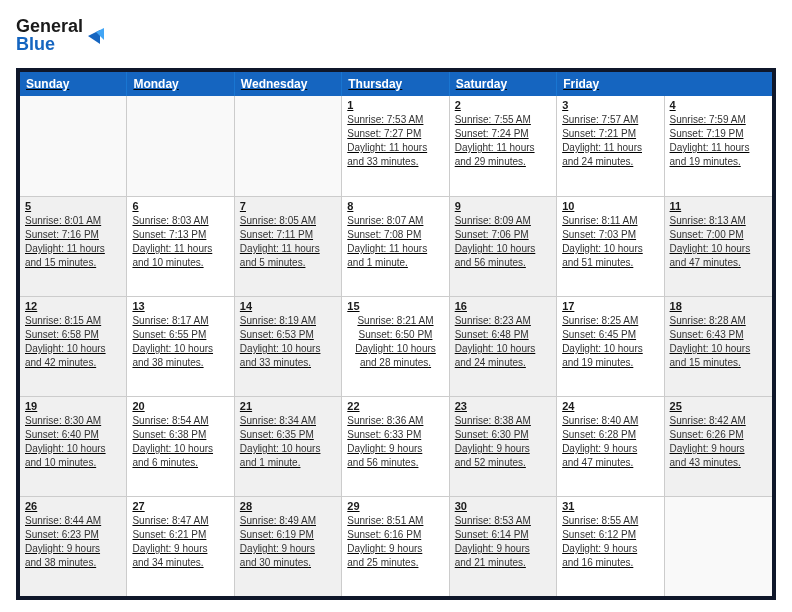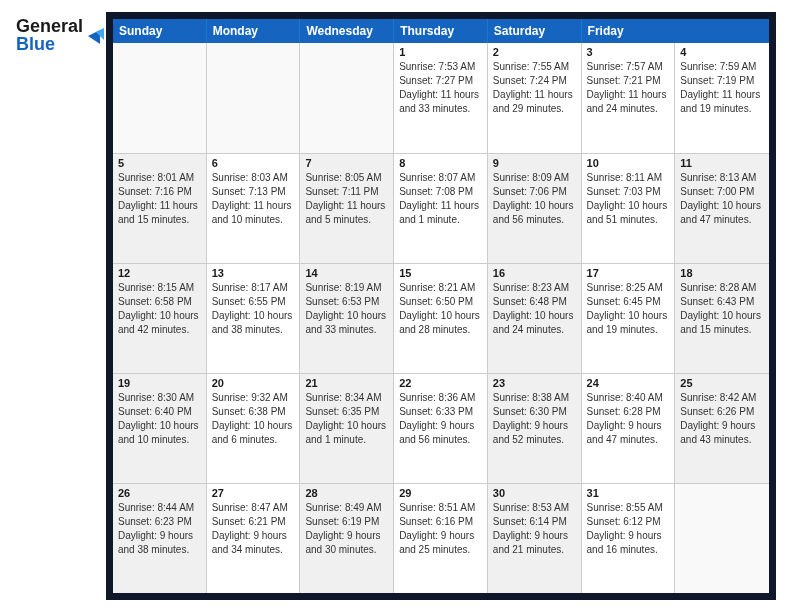--- a/index.html
+++ b/index.html
@@ -8,21 +8,21 @@
       background: #fff;
       width: 792px;
       height: 612px;
       overflow: hidden;
     }
     .page {
       width: 792px;
       height: 612px;
       padding: 12px 16px;
       display: flex;
-      flex-direction: row;
+      flex-direction: column;
     }
     .header {
       display: flex;
       justify-content: space-between;
       align-items: flex-start;
       margin-bottom: 8px;
     }
     .logo {
       display: flex;
       align-items: center;
@@ -36,21 +36,22 @@
       color: #1a1a1a;
     }
     .location {
       font-size: 14px;
       color: #444;
     }
     .calendar {
       flex: 1;
       display: flex;
       flex-direction: column;
-      border: 7px solid #0f172a;
+      border: 4px solid #0f172a;
+      text-decoration: underline;
     }
     .cal-header {
       display: grid;
       grid-template-columns: repeat(7, 1fr);
       background: #1565c0;
     }
     .cal-header-cell {
       color: #fff;
       font-size: 12px;
       font-weight: bold;
@@ -227,21 +228,21 @@
           </div>
           <div class="cal-cell shaded">
             <span class="day-num">14</span>
             <div class="cell-text" style="white-space: pre-line;">Sunrise: 8:19 AM
 Sunset: 6:53 PM
 Daylight: 10 hours
 and 33 minutes.</div>
           </div>
           <div class="cal-cell">
             <span class="day-num">15</span>
-            <div class="cell-text" style="white-space: pre-line;">Sunrise: 8:21 AM
+            <div class="cell-text" style="white-space: pre-line; text-align: center;">Sunrise: 8:21 AM
 Sunset: 6:50 PM
 Daylight: 10 hours
 and 28 minutes.</div>
           </div>
           <div class="cal-cell shaded">
             <span class="day-num">16</span>
             <div class="cell-text" style="white-space: pre-line;">Sunrise: 8:23 AM
 Sunset: 6:48 PM
 Daylight: 10 hours
 and 24 minutes.</div>
@@ -264,21 +265,21 @@
         <div class="cal-row">
           <div class="cal-cell shaded">
             <span class="day-num">19</span>
             <div class="cell-text" style="white-space: pre-line;">Sunrise: 8:30 AM
 Sunset: 6:40 PM
 Daylight: 10 hours
 and 10 minutes.</div>
           </div>
           <div class="cal-cell">
             <span class="day-num">20</span>
-            <div class="cell-text" style="white-space: pre-line;">Sunrise: 9:32 AM
+            <div class="cell-text" style="white-space: pre-line;">Sunrise: 8:54 AM
 Sunset: 6:38 PM
 Daylight: 10 hours
 and 6 minutes.</div>
           </div>
           <div class="cal-cell shaded">
             <span class="day-num">21</span>
             <div class="cell-text" style="white-space: pre-line;">Sunrise: 8:34 AM
 Sunset: 6:35 PM
 Daylight: 10 hours
 and 1 minute.</div>

